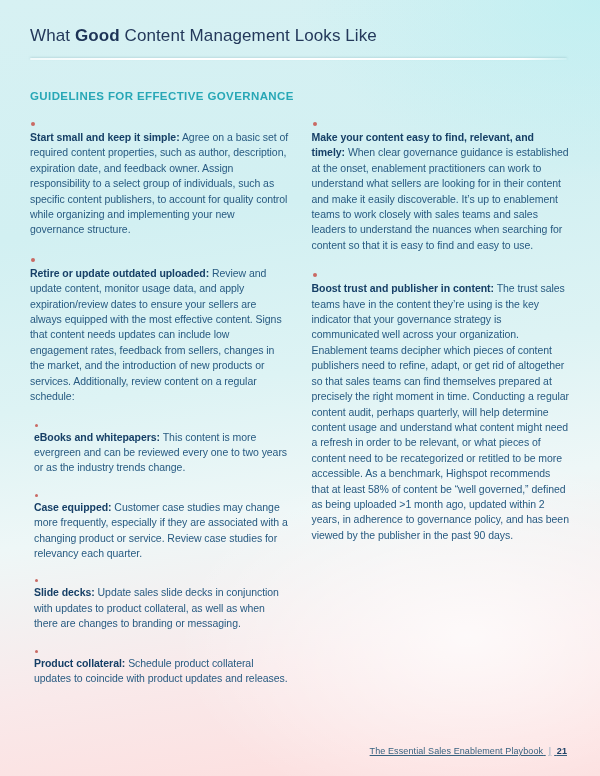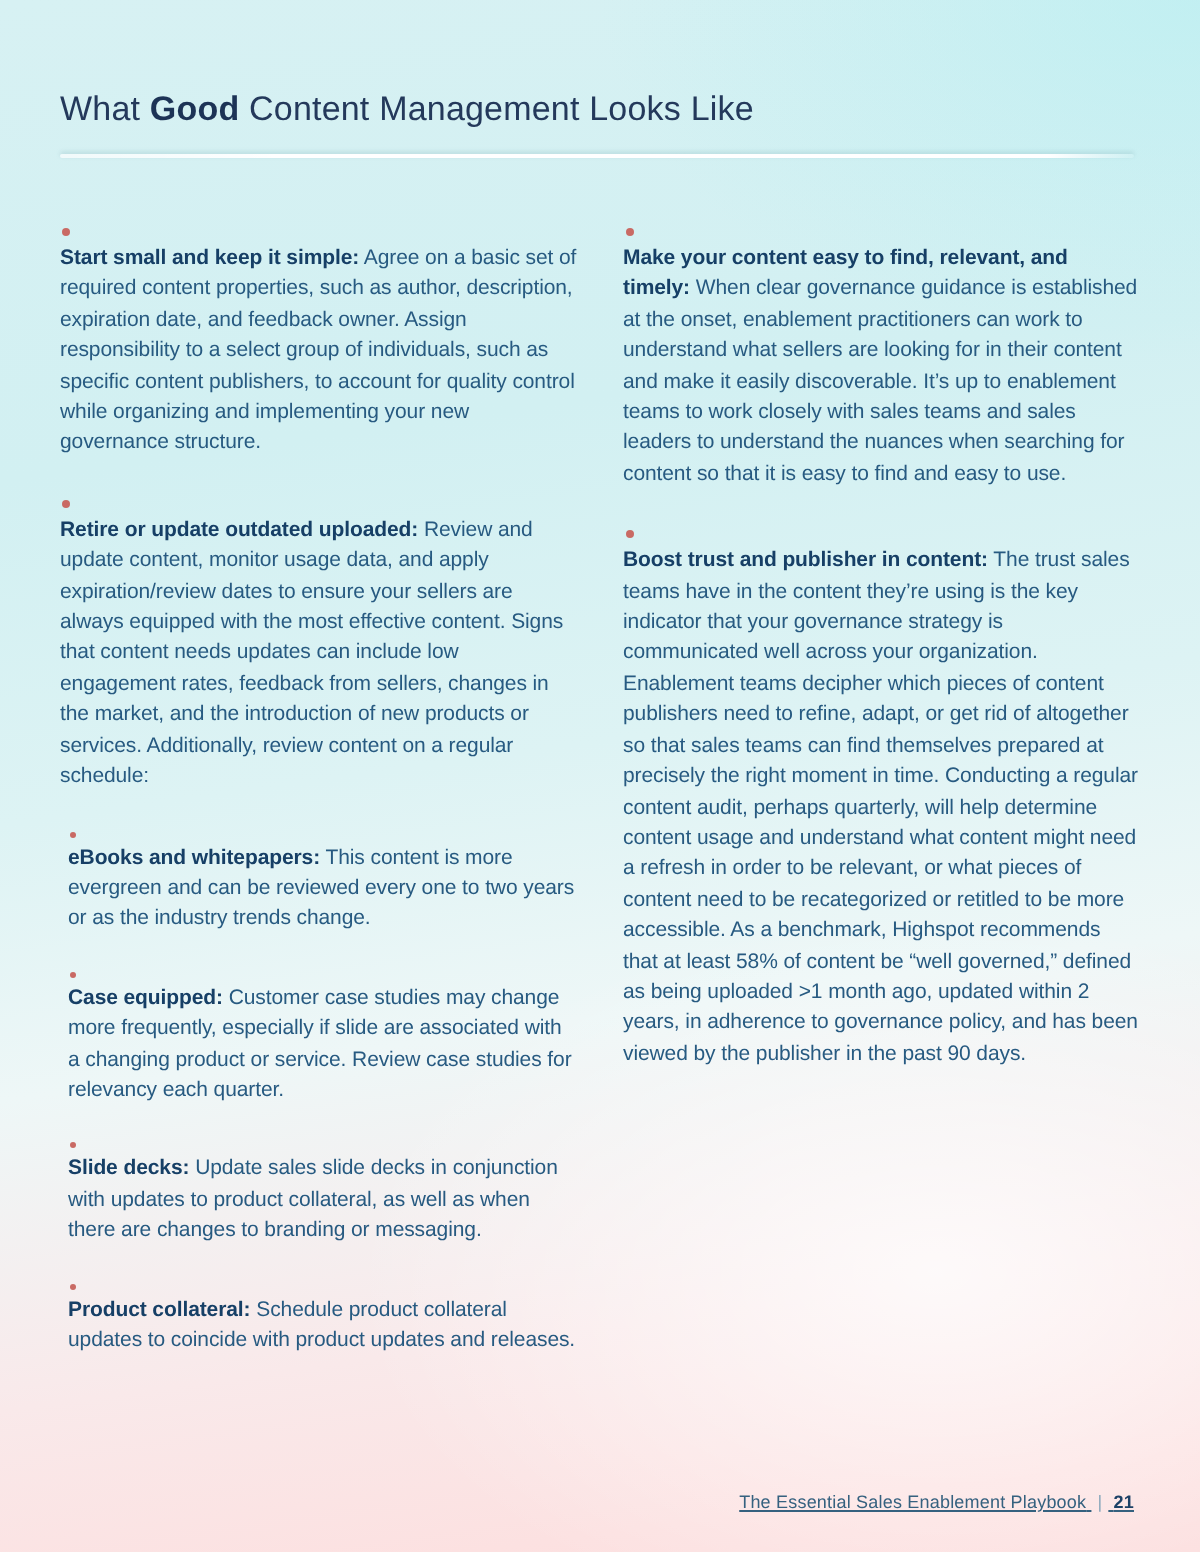--- a/index.html
+++ b/index.html
@@ -10,21 +10,21 @@
     position: relative;
     width: 600px;
     height: 776px;
     overflow: hidden;
     background:
       radial-gradient(ellipse 420px 260px at 78% 82%, rgba(255,255,255,0.75), rgba(255,255,255,0) 70%),
       radial-gradient(ellipse 500px 300px at 100% 0%, rgba(178,238,241,0.55), rgba(178,238,241,0) 60%),
       linear-gradient(172deg, #d7f1f3 0%, #d2f0f2 28%, #ddf3f4 48%, #eef7f7 64%, #f9e9ea 82%, #fce1e1 94%, #fcdede 100%);
   }
 
-  .header { padding: 45px 30px 0 30px; }
+  .header { padding: 26px 30px 0 30px; }
 
   .page-title {
     font-size: 17px;
     font-weight: 400;
     color: #24395b;
     letter-spacing: 0.1px;
   }
   .page-title strong { font-weight: 700; color: #1d3356; }
 
   .title-divider {
@@ -99,20 +99,21 @@
   <div class="header">
     <h1 class="page-title">
       <span>What</span>
       <strong>Good</strong>
       <span>Content Management Looks Like</span>
     </h1>
     <div class="title-divider"></div>
   </div>
 
   <div class="main">
+    <h2 class="section-heading">GUIDELINES FOR EFFECTIVE GOVERNANCE</h2>
 
     <div class="columns">
 
       <div class="col">
 
         <div class="bullet">
           <span class="dot"></span>
           <p class="btext">
             <strong class="lead">Start small and keep it simple:</strong>
             <span>Agree on a basic set of required content properties, such as author, description, expiration date, and feedback owner. Assign responsibility to a select group of individuals, such as specific content publishers, to account for quality control while organizing and implementing your new governance structure.</span>
@@ -133,21 +134,21 @@
                 <p class="btext">
                   <strong class="lead">eBooks and whitepapers:</strong>
                   <span>This content is more evergreen and can be reviewed every one to two years or as the industry trends change.</span>
                 </p>
               </div>
 
               <div class="bullet">
                 <span class="dot"></span>
                 <p class="btext">
                   <strong class="lead">Case equipped:</strong>
-                  <span>Customer case studies may change more frequently, especially if slide are associated with a changing product or service. Review case studies for relevancy each quarter.</span>
+                  <span>Customer case studies may change more frequently, especially if they are associated with a changing product or service. Review case studies for relevancy each quarter.</span>
                 </p>
               </div>
 
               <div class="bullet">
                 <span class="dot"></span>
                 <p class="btext">
                   <strong class="lead">Slide decks:</strong>
                   <span>Update sales slide decks in conjunction with updates to product collateral, as well as when there are changes to branding or messaging.</span>
                 </p>
               </div>

